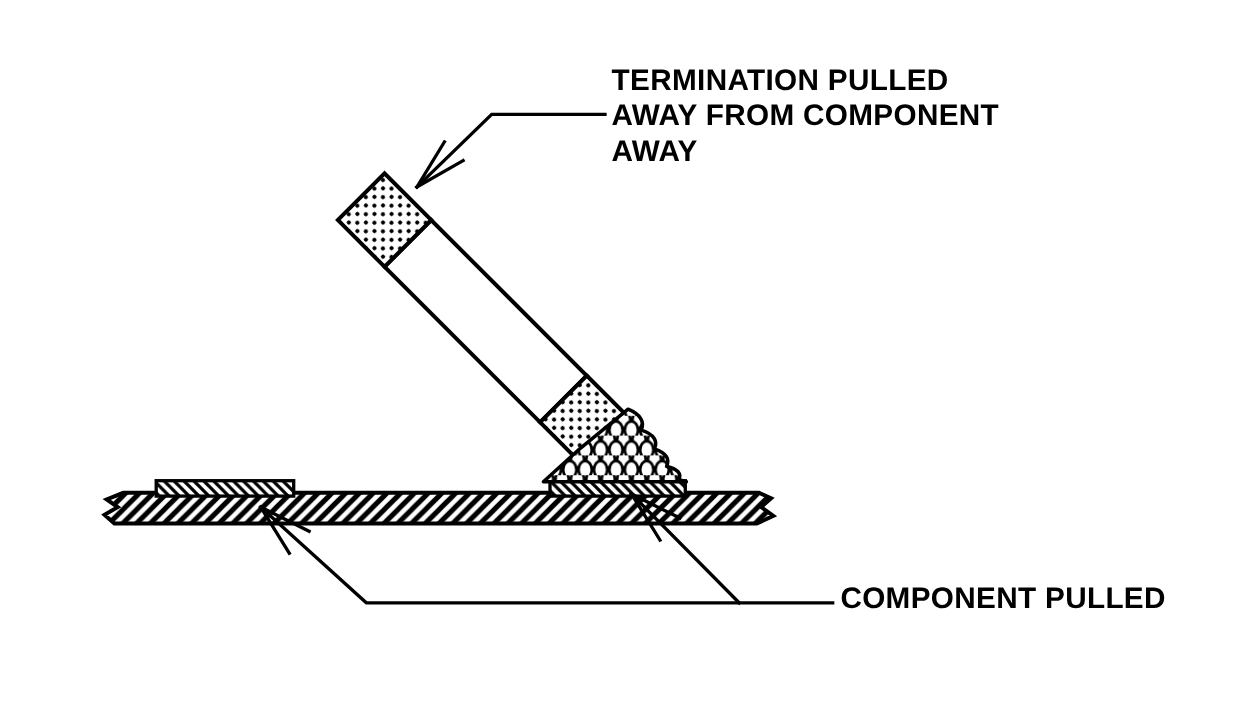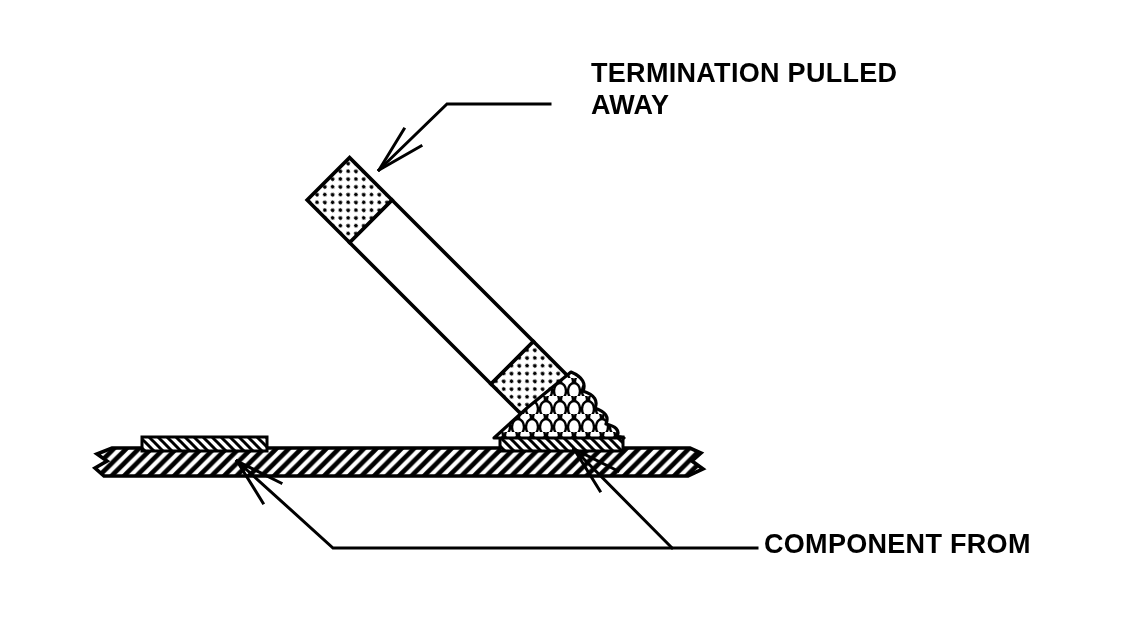--- a/index.html
+++ b/index.html
@@ -23,21 +23,21 @@
   .label {
     position: absolute;
     color: #000000;
     font-weight: bold;
     font-size: 27px;
     line-height: 32px;
     letter-spacing: 0.3px;
     white-space: nowrap;
   }
   .label-termination {
-    left: 591px;
+    left: 556px;
     top: 57px;
   }
   .label-lands {
     left: 764px;
     top: 528px;
   }
 </style>
 </head>
 <body>
 
@@ -99,18 +99,19 @@
     <g stroke="#000000" stroke-width="3" fill="none" stroke-linecap="square">
       <polyline points="237,461 333,548 757,548"></polyline>
       <polyline points="574,449 672,548"></polyline>
       <path d="M 237,461 L 281,483 M 237,461 L 263,503"></path>
       <path d="M 574,449 L 618,471 M 574,449 L 600,491"></path>
     </g>
   </svg>
 
   <div class="label label-termination">
     <div>TERMINATION PULLED</div>
+    <div>AWAY FROM COMPONENT</div>
     <div>AWAY</div>
   </div>
 
-  <div class="label label-lands">COMPONENT FROM</div>
+  <div class="label label-lands">COMPONENT PULLED</div>
 
 </div>
 
 </body></html>

